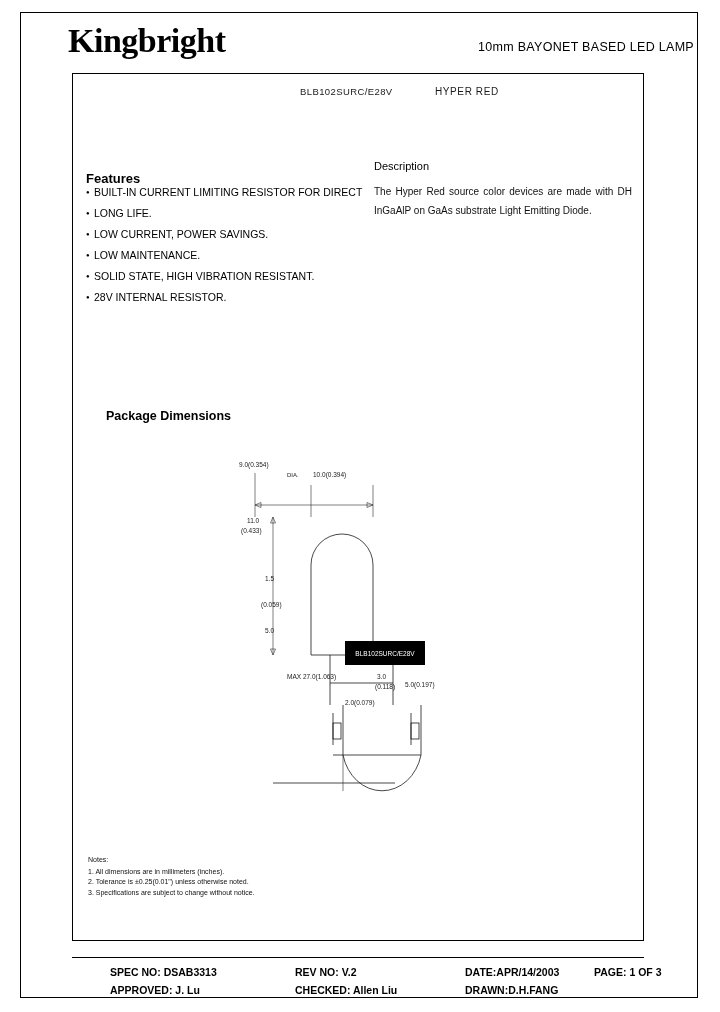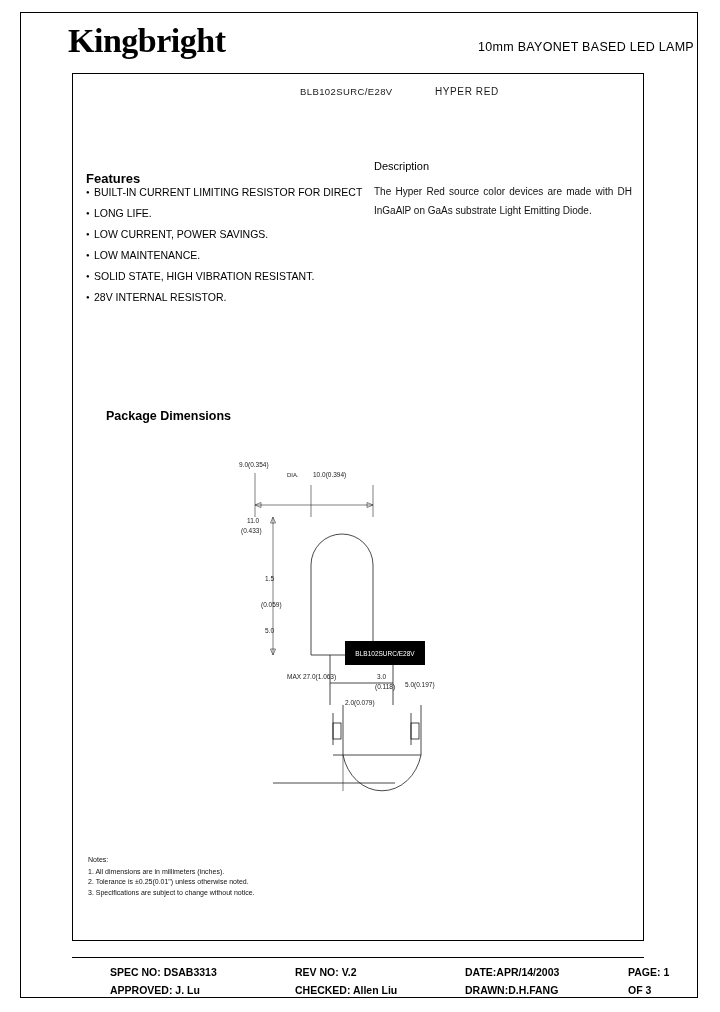--- a/index.html
+++ b/index.html
@@ -179,21 +179,21 @@
     width: 575px;
     font-size: 10.5px;
     font-weight: bold;
     line-height: 18px;
     margin-left: 38px;
   }
   .footer .row { position: relative; height: 18px; }
   .footer .c1 { position: absolute; left: 0px; }
   .footer .c2 { position: absolute; left: 185px; text-align: center; }
   .footer .c3 { position: absolute; left: 355px; }
-  .footer .c4 { position: absolute; left: 518px; }
+  .footer .c4 { position: absolute; left: 484px; }
 
   .dim-text { font-family: "Liberation Sans", sans-serif; font-size: 6.5px; fill: #1a1a1a; }
   .dim-text-sm { font-family: "Liberation Sans", sans-serif; font-size: 6px; fill: #1a1a1a; }
   .ln { stroke: #1a1a1a; stroke-width: 0.8; fill: none; }
   .ln-thin { stroke: #2a2a2a; stroke-width: 0.6; fill: none; }
 </style>
 </head>
 <body>
 
 <div class="page">

